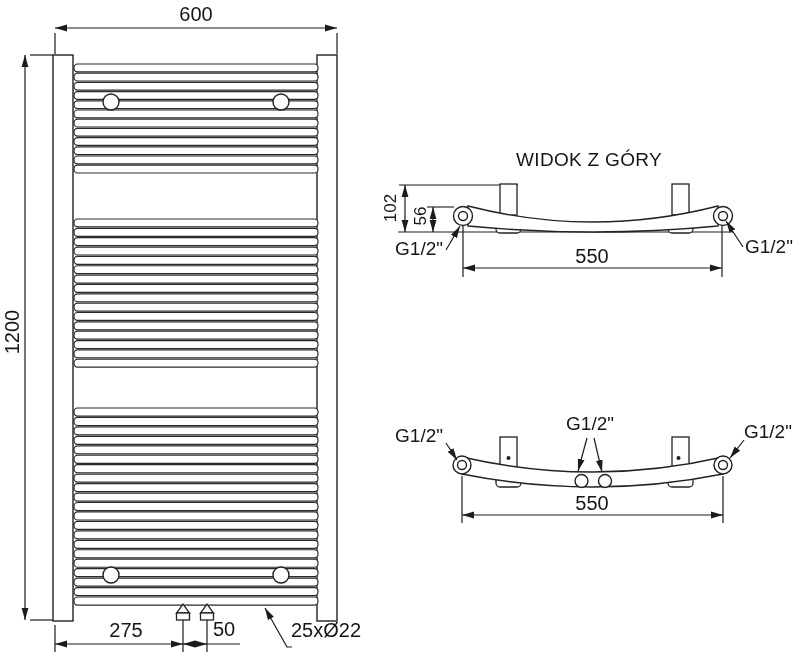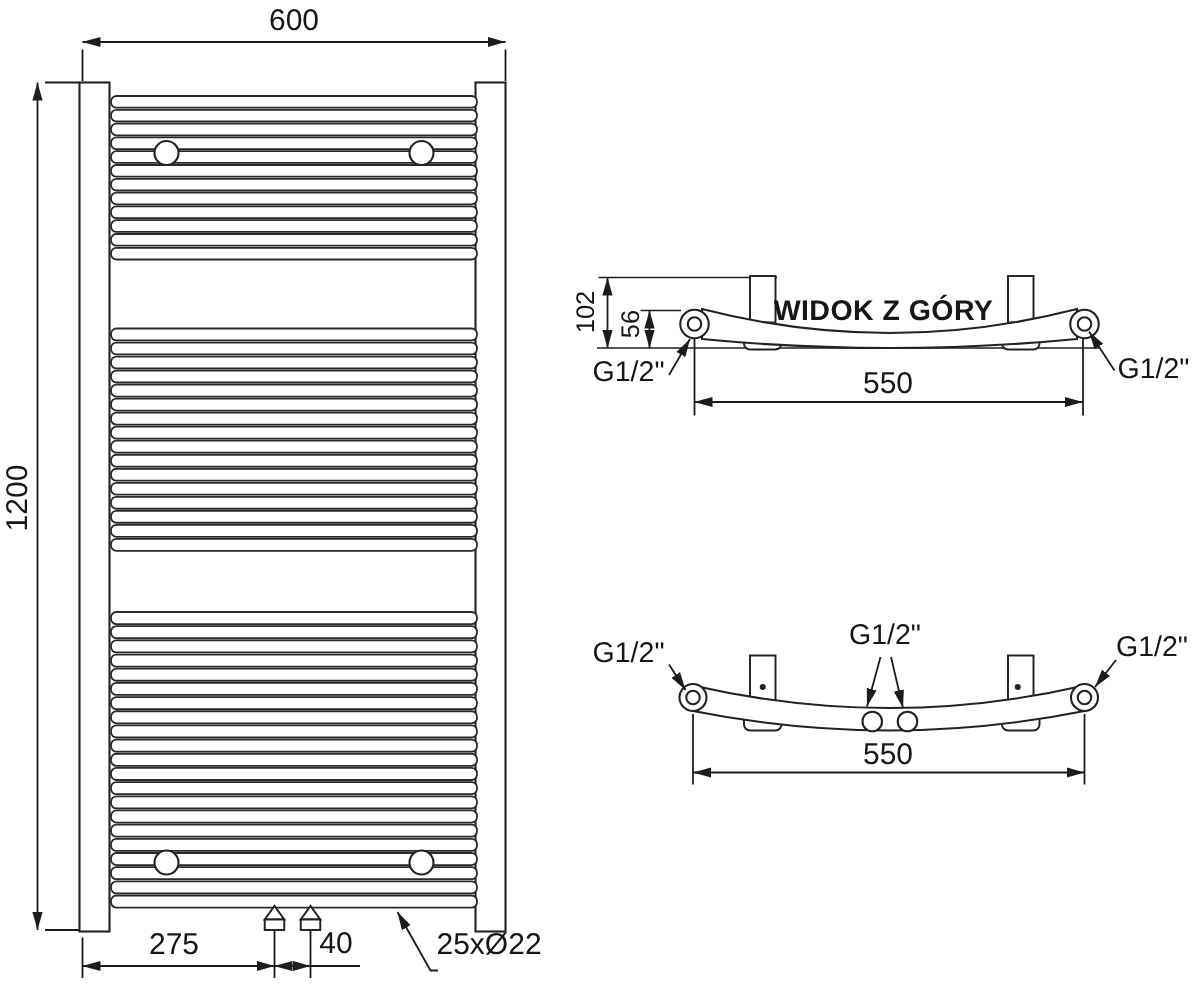--- a/index.html
+++ b/index.html
@@ -9,21 +9,21 @@
     padding-left:24px;
   }
   svg{position:absolute;left:0;top:0;}
   .lbl{
     position:absolute;color:#161616;text-align:center;line-height:1.05;
     font-family:"Liberation Sans",sans-serif;white-space:nowrap;
   }
   .n20{font-size:20px;}
   .n19{font-size:19px;}
   .n17{font-size:17px;}
-  .title{font-size:19px;font-weight:700;letter-spacing:.3px;margin-top:48px;}
+  .title{font-size:19px;font-weight:400;letter-spacing:.3px;}
   .rot{transform:rotate(-90deg);transform-origin:center center;}
   .tr{text-align:right;}
   .tl{text-align:left;}
 </style>
 </head>
 <body>
 
 <div id="canvas">
 
   <svg width="800" height="672" viewBox="0 0 800 672">
@@ -210,23 +210,23 @@
         <line x1="723" y1="476" x2="723" y2="523"></line>
         <line x1="462" y1="515" x2="723" y2="515" marker-start="url(#arr)" marker-end="url(#arr)"></line>
       </g>
     </g>
   </svg>
 
   <div class="lbl n20" style="left:156px;top:4px;width:80px">600</div>
 
   <div class="lbl n20 rot" style="left:-22px;top:321px;width:70px;height:22px">1200</div>
 
-  <div class="lbl n20" style="left:86px;top:620px;width:60px">275</div>
-
-  <div class="lbl n20" style="left:204px;top:619px;width:40px">40</div>
+  <div class="lbl n20" style="left:96px;top:620px;width:60px">275</div>
+
+  <div class="lbl n20" style="left:204px;top:619px;width:40px">50</div>
 
   <div class="lbl n20 tl" style="left:291px;top:620px;width:90px">25xØ22</div>
 
   <div class="lbl title" style="left:489px;top:150px;width:200px">WIDOK Z GÓRY</div>
 
   <div class="lbl n17 rot" style="left:362px;top:198px;width:60px;height:20px">102</div>
 
   <div class="lbl n17 rot" style="left:392px;top:206px;width:60px;height:20px">56</div>
 
   <div class="lbl n19 tr" style="left:383px;top:239px;width:60px">G1/2"</div>

